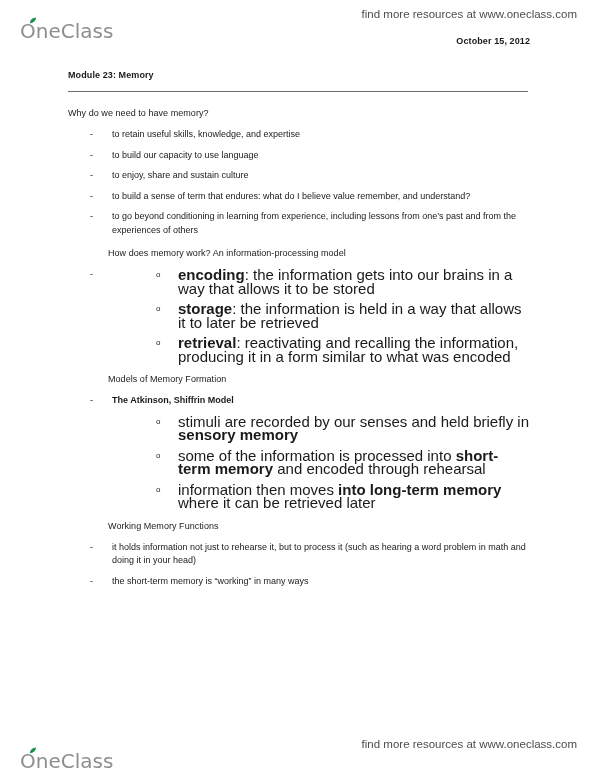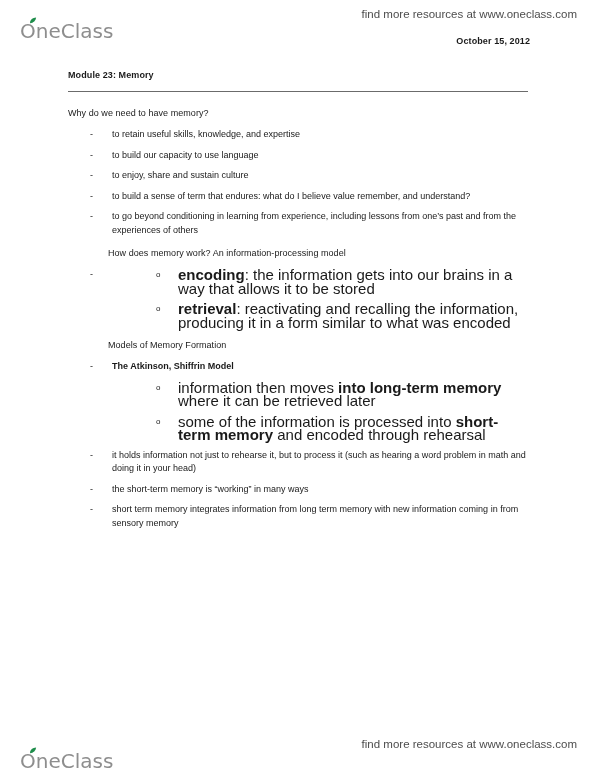--- a/index.html
+++ b/index.html
@@ -177,40 +177,42 @@
       <li>to enjoy, share and sustain culture</li>
       <li>to build a sense of term that endures: what do I believe value remember, and understand?</li>
       <li>to go beyond conditioning in learning from experience, including lessons from one’s past and from the experiences of others</li>
     </ul>
 
     <p class="section-head section-gap">How does memory work? An information-processing model</p>
     <ul class="lvl1">
       <li>
         <ul class="lvl2">
           <li><b>encoding</b><span>: the information gets into our brains in a way that allows it to be stored</span></li>
+          <li><b>storage</b><span>: the information is held in a way that allows it to later be retrieved</span></li>
           <li><b>retrieval</b><span>: reactivating and recalling the information, producing it in a form similar to what was encoded</span></li>
         </ul>
       </li>
     </ul>
 
     <p class="section-head section-gap">Models of Memory Formation</p>
     <ul class="lvl1">
       <li>
         <b>The Atkinson, Shiffrin Model</b>
         <ul class="lvl2">
+          <li><span>stimuli are recorded by our senses and held briefly in </span><b>sensory memory</b><span></span></li>
+          <li><span>some of the information is processed into </span><b>short-term memory</b><span> and encoded through rehearsal</span></li>
           <li><span>information then moves </span><b>into long-term memory</b><span> where it can be retrieved later</span></li>
-          <li><span>some of the information is processed into </span><b>short-term memory</b><span> and encoded through rehearsal</span></li>
         </ul>
       </li>
     </ul>
 
+    <p class="section-head section-gap">Working Memory Functions</p>
     <ul class="lvl1">
       <li>it holds information not just to rehearse it, but to process it (such as hearing a word problem in math and doing it in your head)</li>
       <li>the short-term memory is “working” in many ways</li>
-      <li>short term memory integrates information from long term memory with new information coming in from sensory memory</li>
     </ul>
   </div>
 
   <div class="diagram">
 
     
     
     
 
     

